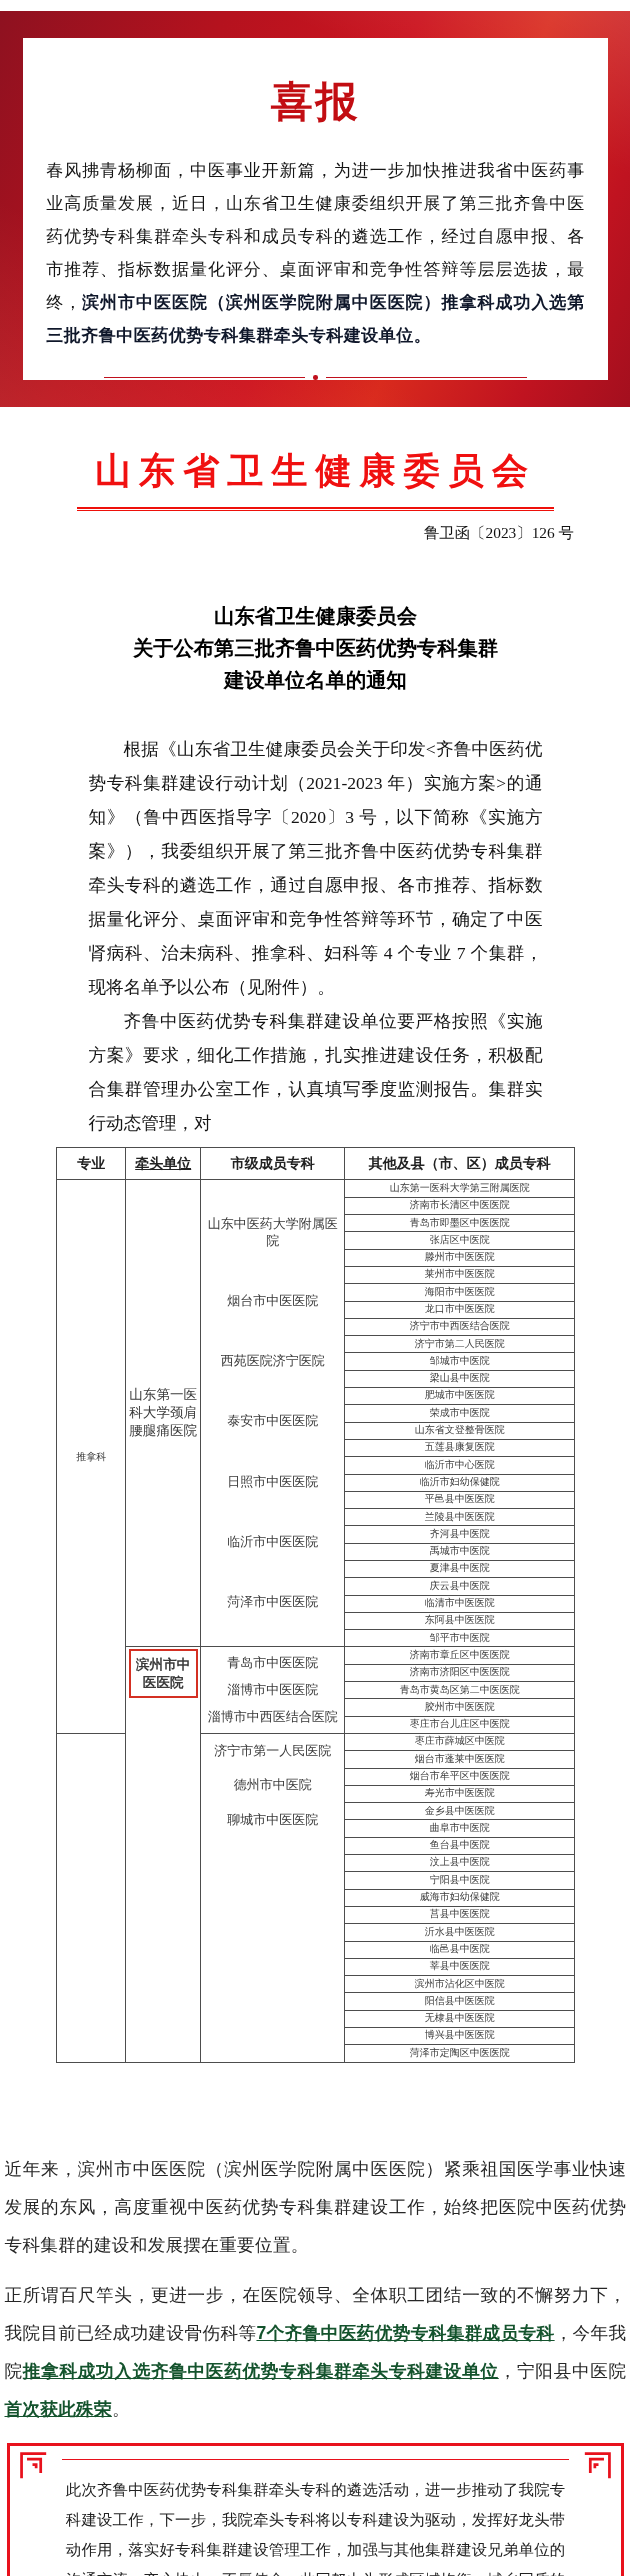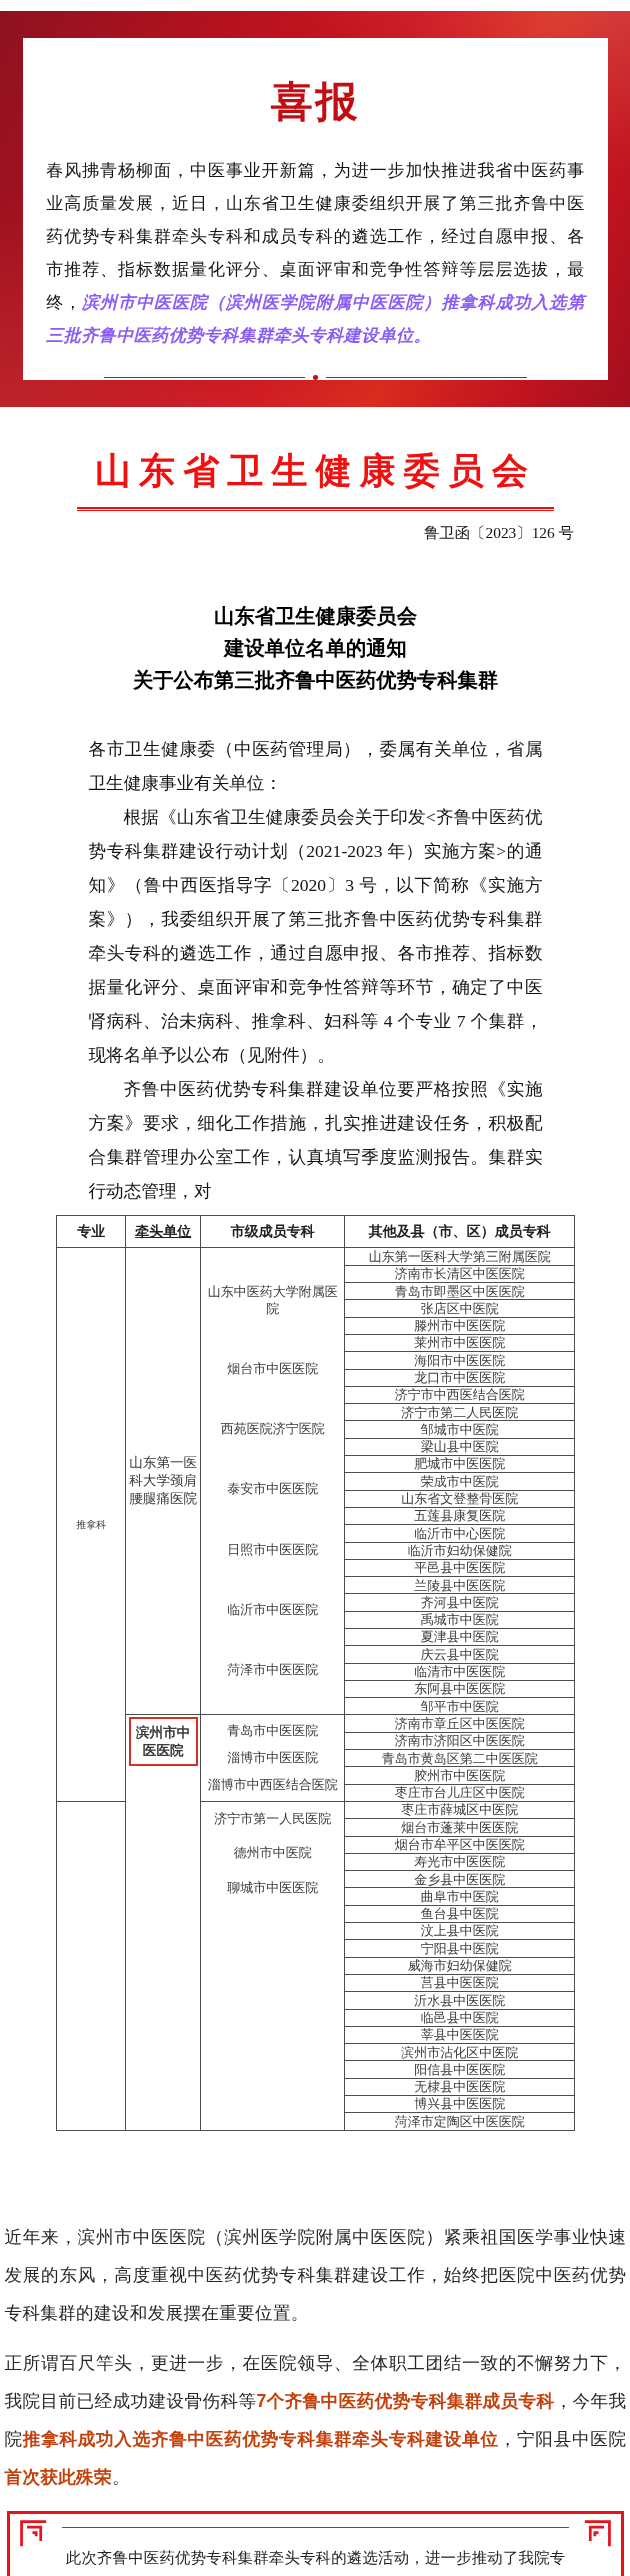--- a/index.html
+++ b/index.html
@@ -10,21 +10,21 @@
   .banner{margin-top:11px;height:396px;box-sizing:border-box;padding:27px 22.6px;
     background:
       linear-gradient(205deg, rgba(255,255,255,0.12) 0%, rgba(255,255,255,0) 24%),
       linear-gradient(25deg, rgba(255,120,100,0.18) 0%, rgba(255,255,255,0) 30%),
       linear-gradient(115deg,#8e1120 0%,#b5121e 28%,#cc1520 52%,#d92a1d 68%,#c01320 86%,#a30f1e 100%);}
   .banner-card{background:#ffffff;height:100%;box-sizing:border-box;padding:20px 20px 0 20px;}
   .banner-title{margin:16.3px 0 0 0;text-align:center;font-size:42px;font-weight:900;
     color:#c20d12;letter-spacing:2.7px;font-family:"Liberation Sans","DejaVu Sans",sans-serif;}
   .banner-text{margin:23.5px 3.6px 0 3.6px;font-size:17px;line-height:33px;color:#151515;
     text-align:justify;letter-spacing:0.5px;}
-  .banner-text .hl{color:#8b5cf6;font-weight:bold;font-style:italic;}
+  .banner-text .hl{color:#0f172a;font-weight:bold;}
   .card-divider{display:flex;align-items:center;justify-content:center;margin-top:23.5px;}
   .card-divider .dl{width:201px;border-top:1.8px solid #c0101d;height:0;}
   .card-divider .dd{width:4.5px;height:4.5px;border-radius:50%;background:#c0101d;margin:0 8.1px;}
 
   
   .letterhead{margin-top:40px;}
   .agency{margin:0;text-align:center;font-size:36px;font-weight:bold;color:#f01010;
     letter-spacing:8.1px;font-family:"Liberation Serif","DejaVu Serif",serif;}
   .double-rule{width:477px;margin:11px auto 0 auto;height:3.6px;box-sizing:border-box;
     border-top:2.7px solid #ee100a;border-bottom:0.9px solid #ee100a;}
@@ -41,37 +41,37 @@
   .np.indent{text-indent:35px;}
 
   
   .table-wrap{margin-top:7.2px;}
   table.cluster{border-collapse:collapse;margin:0 auto;width:519px;table-layout:fixed;
     font-family:"Liberation Serif","DejaVu Serif",serif;color:#3a3a3a;}
   table.cluster th,table.cluster td{border:0.9px solid #4d4d4d;text-align:center;padding:0 1.8px;}
   table.cluster th{font-family:"Liberation Sans","DejaVu Sans",sans-serif;font-size:14px;
     font-weight:bold;color:#222;height:31px;}
   th.c0{width:13%;} th.c1{width:14%;text-decoration:underline;} th.c2{width:28%;} th.c3{width:45%;}
-  td.c3{height:16.3px;line-height:15.4px;font-size:13px;white-space:nowrap;overflow:hidden;}
+  td.c3{height:16.3px;line-height:15.4px;font-size:10px;white-space:nowrap;overflow:hidden;font-family:Liberation Mono, monospace;}
   td.c0{font-size:10px;color:#333;}
   td.c1{font-size:13.6px;}
   td.v-top{vertical-align:top;padding-top:7.2px;}
   td.v-middle{vertical-align:middle;}
   .lead-hl{display:inline-block;border:2.7px solid #d43023;padding:4.5px 2.7px;width:60px;
     line-height:18px;margin-top:1.8px;font-weight:bold;}
   .city-item{font-size:13px;line-height:16.3px;}
   td.sp-wide .city-item{padding:22px 0;}
   td.sp-mid  .city-item{padding:5.4px 0;}
   td.sp-top  .city-item{padding:9px 0;}
 
   
   .narrative{margin-top:87px;padding:0 4.5px;}
   .narrative p{margin:0 0 12.7px 0;font-size:17.6px;line-height:38px;color:#262626;
     text-align:justify;letter-spacing:0.3px;}
-  .narrative .hl{color:#c2410c;font-weight:bold;}
+  .narrative .hl{color:#14532d;font-weight:bold;text-decoration:underline;}
 
   
   .red-box{position:relative;margin:14.5px 7.2px 0 7.2px;border:3.6px solid #e8111c;box-sizing:border-box;}
   .box-inner{margin:13.6px 52px 15.4px 52px;border-top:1.8px solid #e8111c;border-bottom:1.8px solid #e8111c;
     padding:14.5px 3.6px 16.3px 3.6px;}
   .box-inner p{margin:0;font-size:15.4px;line-height:30px;color:#222;text-align:justify;}
   .corner{position:absolute;width:31px;height:31px;}
   .corner svg{display:block;width:31px;height:31px;}
   .c-tl{top:5.4px;left:7.2px;} .c-tr{top:5.4px;right:7.2px;transform:scaleX(-1);}
 </style>
@@ -94,25 +94,24 @@
 
   <section class="letterhead">
     <h2 class="agency">山东省卫生健康委员会</h2>
     <div class="double-rule"></div>
     <div class="doc-number">鲁卫函〔2023〕126 号</div>
   </section>
 
   <section class="notice">
     <h3 class="notice-title">
       <div>山东省卫生健康委员会</div>
+      <div>关于公布第三批齐鲁中医药优势专科集群</div>
       <div>建设单位名单的通知</div>
-      <div>关于公布第三批齐鲁中医药优势专科集群</div>
     </h3>
     <div class="notice-body">
-      <p class="np">各市卫生健康委（中医药管理局），委属有关单位，省属卫生健康事业有关单位：</p>
       <p class="np indent">根据《山东省卫生健康委员会关于印发&lt;齐鲁中医药优势专科集群建设行动计划（2021-2023 年）实施方案&gt;的通知》（鲁中西医指导字〔2020〕3 号，以下简称《实施方案》），我委组织开展了第三批齐鲁中医药优势专科集群牵头专科的遴选工作，通过自愿申报、各市推荐、指标数据量化评分、桌面评审和竞争性答辩等环节，确定了中医肾病科、治未病科、推拿科、妇科等 4 个专业 7 个集群，现将名单予以公布（见附件）。</p>
       <p class="np indent">齐鲁中医药优势专科集群建设单位要严格按照《实施方案》要求，细化工作措施，扎实推进建设任务，积极配合集群管理办公室工作，认真填写季度监测报告。集群实行动态管理，对</p>
     </div>
   </section>
 
   <section class="table-wrap">
     <table class="cluster">
         <thead>
           <tr>
             <th class="c0">专业</th>

